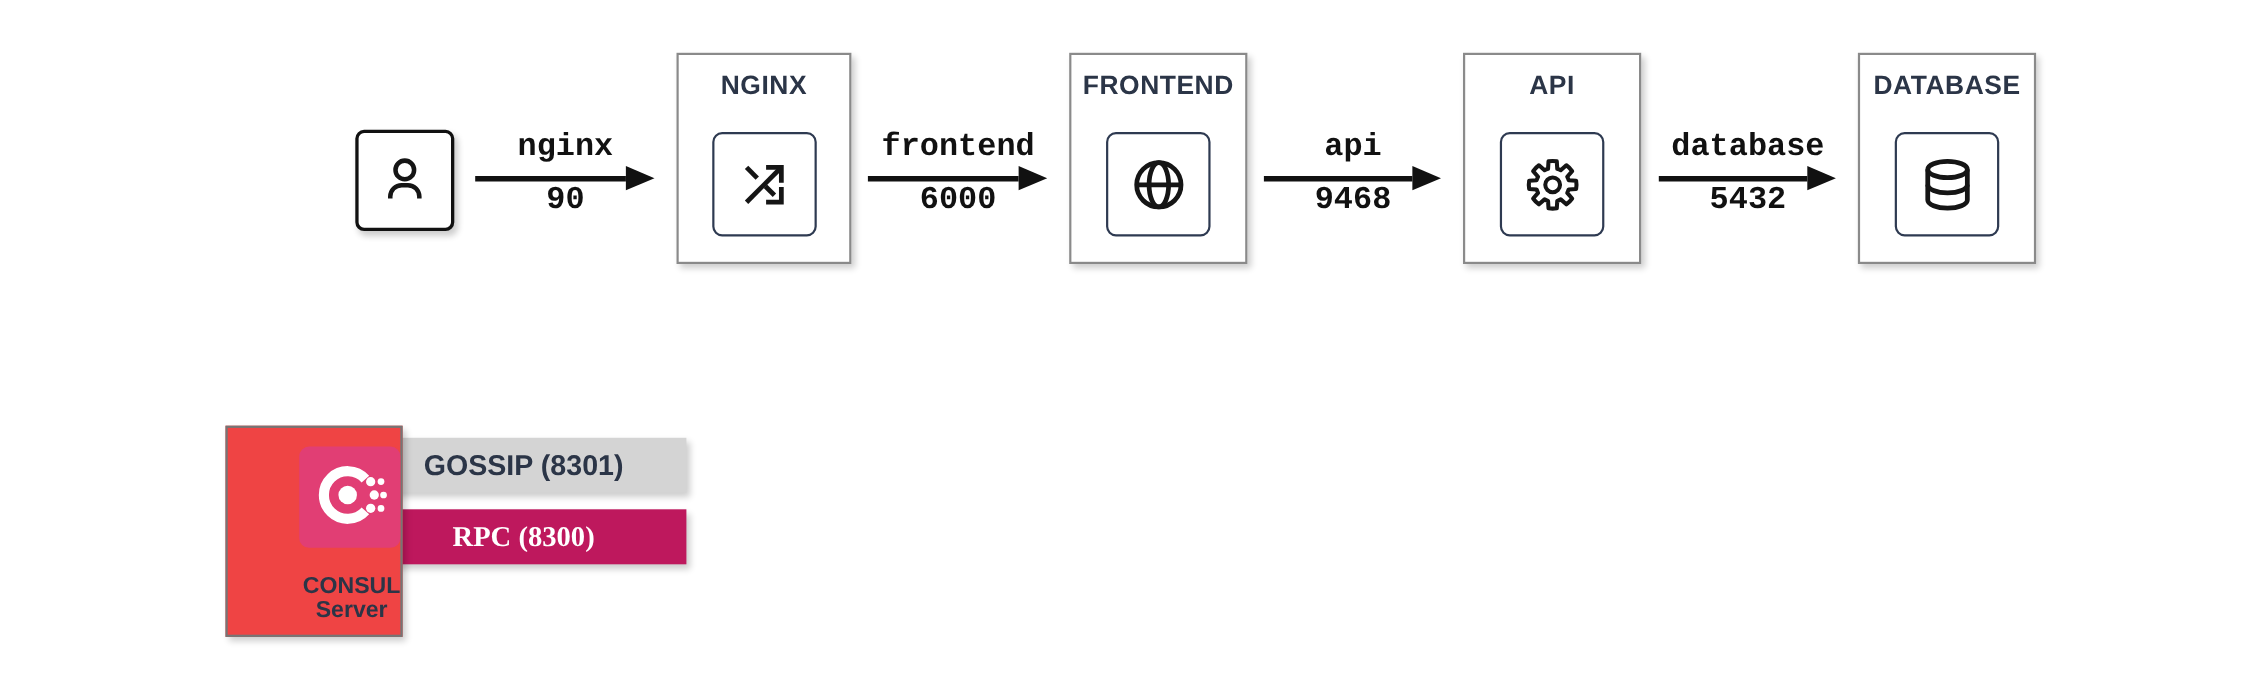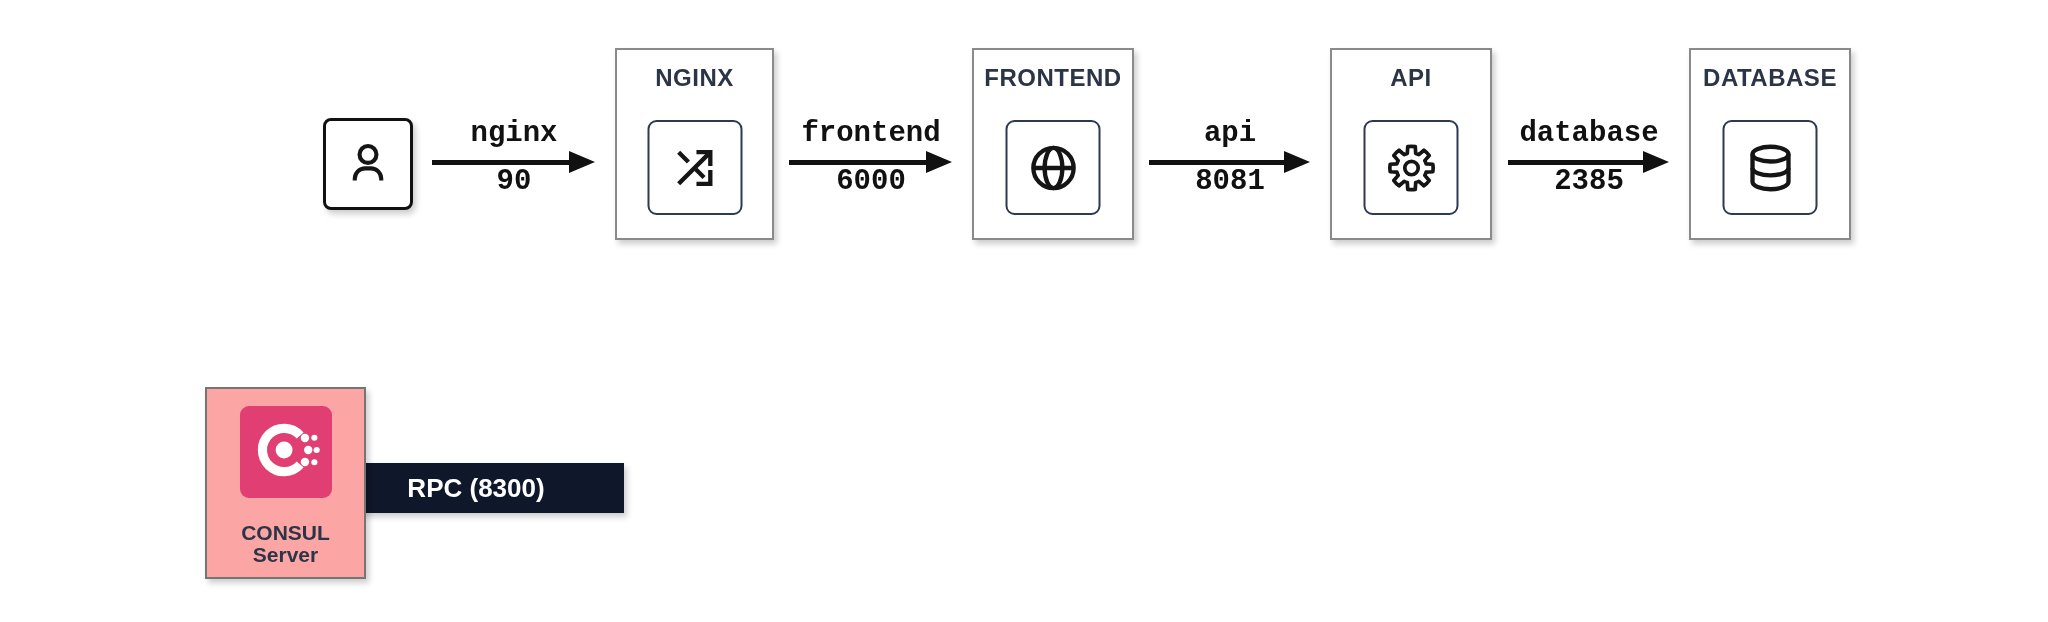--- a/index.html
+++ b/index.html
@@ -40,40 +40,40 @@
   .edge-label{
     position:absolute;transform:translateX(-50%);
     font-family:"Liberation Mono",monospace;font-weight:bold;font-size:29px;
     color:#111111;white-space:nowrap;line-height:32px;
   }
   .edge-service{top:118px;}
   .edge-port{top:166px;}
   
   .consul-box{
     position:absolute;left:205px;top:387px;width:157px;height:188px;
-    background:#fca5a5;border:2px solid #757575;z-index:2;
+    background:#ef4444;border:2px solid #757575;z-index:2;
     box-shadow:3px 4px 6px rgba(0,0,0,.20);
-    display:flex;flex-direction:column;align-items:center;box-sizing:content-box;
+    display:flex;flex-direction:column;align-items:flex-end;box-sizing:content-box;
   }
   .consul-logo{
     margin-top:17px;width:92px;height:92px;border-radius:9px;background:#e13e74;
     display:flex;align-items:center;justify-content:center;
   }
   .consul-name{
     margin-top:24px;font-weight:bold;font-size:21px;line-height:22px;
     color:#2b3547;text-align:center;
   }
   .port-bar{
     position:absolute;left:328px;width:296px;height:50px;z-index:1;
     display:flex;align-items:center;justify-content:center;
     font-weight:bold;font-size:26px;box-shadow:3px 4px 6px rgba(0,0,0,.20);
     white-space:nowrap;
   }
   .port-bar.gossip{top:398px;background:#d4d4d4;color:#2b3547;}
-  .port-bar.rpc{top:463px;background:#0f172a;color:#ffffff;}
+  .port-bar.rpc{top:463px;background:#be185d;color:#ffffff;font-family:Liberation Serif, serif;}
 </style>
 </head>
 <body>
 
 <div class="canvas">
 
   
   <div class="user-card">
     <span>
       <svg width="52" height="52" viewBox="0 0 24 24" fill="none" stroke="#151515" stroke-width="1.9">
@@ -127,59 +127,62 @@
         </svg>
       </span>
     </div>
   </div>
 
   
   <div class="edge">
     <div class="edge-label edge-service" style="left:1230px">api</div>
     <div class="edge-line" style="left:1149px;width:135px"></div>
     <div class="edge-head" style="left:1284px"></div>
-    <div class="edge-label edge-port" style="left:1230px">8081</div>
+    <div class="edge-label edge-port" style="left:1230px">9468</div>
   </div>
 
   
   <div class="node" style="left:1330px;width:158px">
     <div class="node-title">API</div>
     <div class="icon-card">
       <span>
         <svg width="52" height="52" viewBox="0 0 24 24" fill="none" stroke="#151515" stroke-width="1.7" stroke-linejoin="round">
           <path d="M18.73 10.07 L21.85 10.26 A10 10 0 0 1 21.85 13.74 L18.73 13.93 A7 7 0 0 1 18.12 15.39 L20.19 17.74 A10 10 0 0 1 17.74 20.19 L15.39 18.12 A7 7 0 0 1 13.93 18.73 L13.74 21.85 A10 10 0 0 1 10.26 21.85 L10.07 18.73 A7 7 0 0 1 8.61 18.12 L6.26 20.19 A10 10 0 0 1 3.81 17.74 L5.88 15.39 A7 7 0 0 1 5.27 13.93 L2.15 13.74 A10 10 0 0 1 2.15 10.26 L5.27 10.07 A7 7 0 0 1 5.88 8.61 L3.81 6.26 A10 10 0 0 1 6.26 3.81 L8.61 5.88 A7 7 0 0 1 10.07 5.27 L10.26 2.15 A10 10 0 0 1 13.74 2.15 L13.93 5.27 A7 7 0 0 1 15.39 5.88 L17.74 3.81 A10 10 0 0 1 20.19 6.26 L18.12 8.61 A7 7 0 0 1 18.73 10.07 Z"></path>
           <circle cx="12" cy="12" r="3.1"></circle>
         </svg>
       </span>
     </div>
   </div>
 
   
   <div class="edge">
     <div class="edge-label edge-service" style="left:1589px">database</div>
     <div class="edge-line" style="left:1508px;width:135px"></div>
     <div class="edge-head" style="left:1643px"></div>
-    <div class="edge-label edge-port" style="left:1589px">2385</div>
+    <div class="edge-label edge-port" style="left:1589px">5432</div>
   </div>
 
   
   <div class="node" style="left:1689px;width:158px">
     <div class="node-title">DATABASE</div>
     <div class="icon-card">
       <span>
         <svg width="52" height="52" viewBox="0 0 24 24" fill="none" stroke="#151515" stroke-width="2">
           <ellipse cx="12" cy="5.6" rx="8.3" ry="3.4"></ellipse>
           <path d="M3.7 5.6 V18.4 C3.7 20.3 7.4 21.8 12 21.8 C16.6 21.8 20.3 20.3 20.3 18.4 V5.6"></path>
           <path d="M3.7 12 C3.7 13.9 7.4 15.4 12 15.4 C16.6 15.4 20.3 13.9 20.3 12"></path>
         </svg>
       </span>
     </div>
   </div>
 
   
+  <div class="port-bar gossip">
+    <span>GOSSIP (8301)</span>
+  </div>
   <div class="port-bar rpc">
     <span>RPC (8300)</span>
   </div>
 
   
   <div class="consul-box">
     <div class="consul-logo">
       <span>
         <svg width="92" height="92" viewBox="0 0 48 48">
           <path d="M31.4 16.44 A 11.3 11.3 0 1 0 31.4 31.56" fill="none" stroke="#ffffff" stroke-width="4.8"></path>

